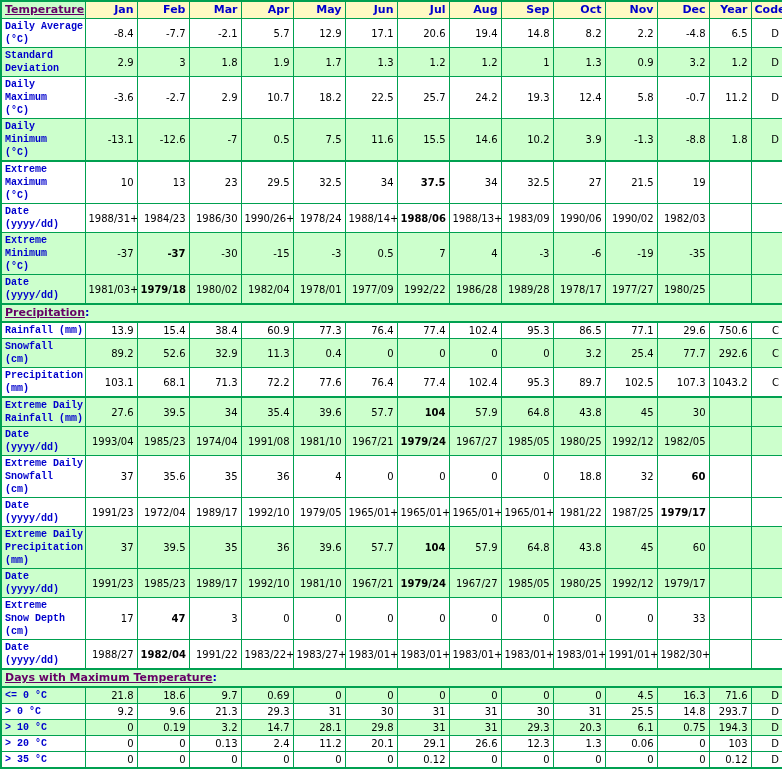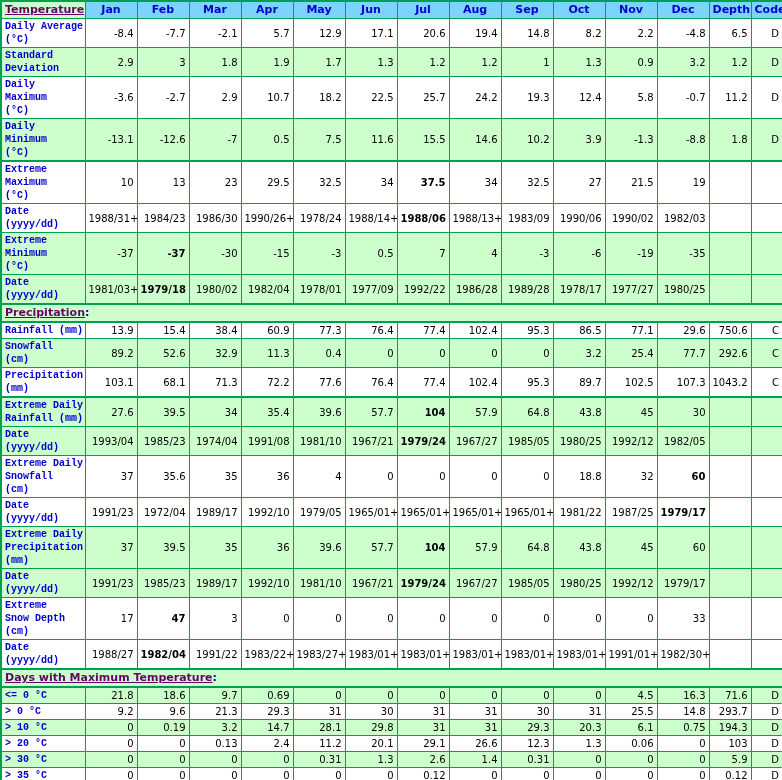--- a/index.html
+++ b/index.html
@@ -18,22 +18,22 @@
     border:1px solid #00A050;
     padding:1px 3px;
     vertical-align:middle;
     overflow:hidden;
   }
   th.corner {
     background:#CCFFCC; text-align:left; font-size:11px; line-height:14px;
     border-bottom-width:2px; white-space:nowrap;
   }
   th.month, th.yearcode {
-    background:#7dd3fc; color:#0000CC; font-weight:bold; font-size:11px;
-    text-align:center; line-height:14px; border-bottom-width:2px;
+    background:#fef9c3; color:#0000CC; font-weight:bold; font-size:11px;
+    text-align:right; line-height:14px; border-bottom-width:2px;
   }
   td.label {
     color:#0000CC; font-weight:bold; font-size:10px; line-height:13px;
     text-align:left; white-space:pre;font-family:Liberation Mono, monospace;
   }
   td.val {
     color:#000000; font-size:10px; line-height:13px; text-align:right;
     white-space:nowrap; padding:1px 2px;
   }
   td.val.b { font-weight:bold;margin-top:20px; }
@@ -80,21 +80,21 @@
           <th class="month">Mar</th>
           <th class="month">Apr</th>
           <th class="month">May</th>
           <th class="month">Jun</th>
           <th class="month">Jul</th>
           <th class="month">Aug</th>
           <th class="month">Sep</th>
           <th class="month">Oct</th>
           <th class="month">Nov</th>
           <th class="month">Dec</th>
-          <th class="yearcode">Depth</th>
+          <th class="yearcode">Year</th>
           <th class="yearcode">Code</th>
         </tr>
       </thead>
     <tbody>
         <tr class="w">
           <td class="label">Daily Average
 (°C)</td>
           <td class="val">-8.4</td>
           <td class="val">-7.7</td>
           <td class="val">-2.1</td>
@@ -507,37 +507,20 @@
           <td class="val">20.1</td>
           <td class="val">29.1</td>
           <td class="val">26.6</td>
           <td class="val">12.3</td>
           <td class="val">1.3</td>
           <td class="val">0.06</td>
           <td class="val">0</td>
           <td class="val">103</td>
           <td class="code">D</td>
         </tr>
-        <tr class="g">
-          <td class="label">&gt; 30 °C</td>
-          <td class="val">0</td>
-          <td class="val">0</td>
-          <td class="val">0</td>
-          <td class="val">0</td>
-          <td class="val">0.31</td>
-          <td class="val">1.3</td>
-          <td class="val">2.6</td>
-          <td class="val">1.4</td>
-          <td class="val">0.31</td>
-          <td class="val">0</td>
-          <td class="val">0</td>
-          <td class="val">0</td>
-          <td class="val">5.9</td>
-          <td class="code">D</td>
-        </tr>
         <tr class="w">
           <td class="label">&gt; 35 °C</td>
           <td class="val">0</td>
           <td class="val">0</td>
           <td class="val">0</td>
           <td class="val">0</td>
           <td class="val">0</td>
           <td class="val">0</td>
           <td class="val">0.12</td>
           <td class="val">0</td>

